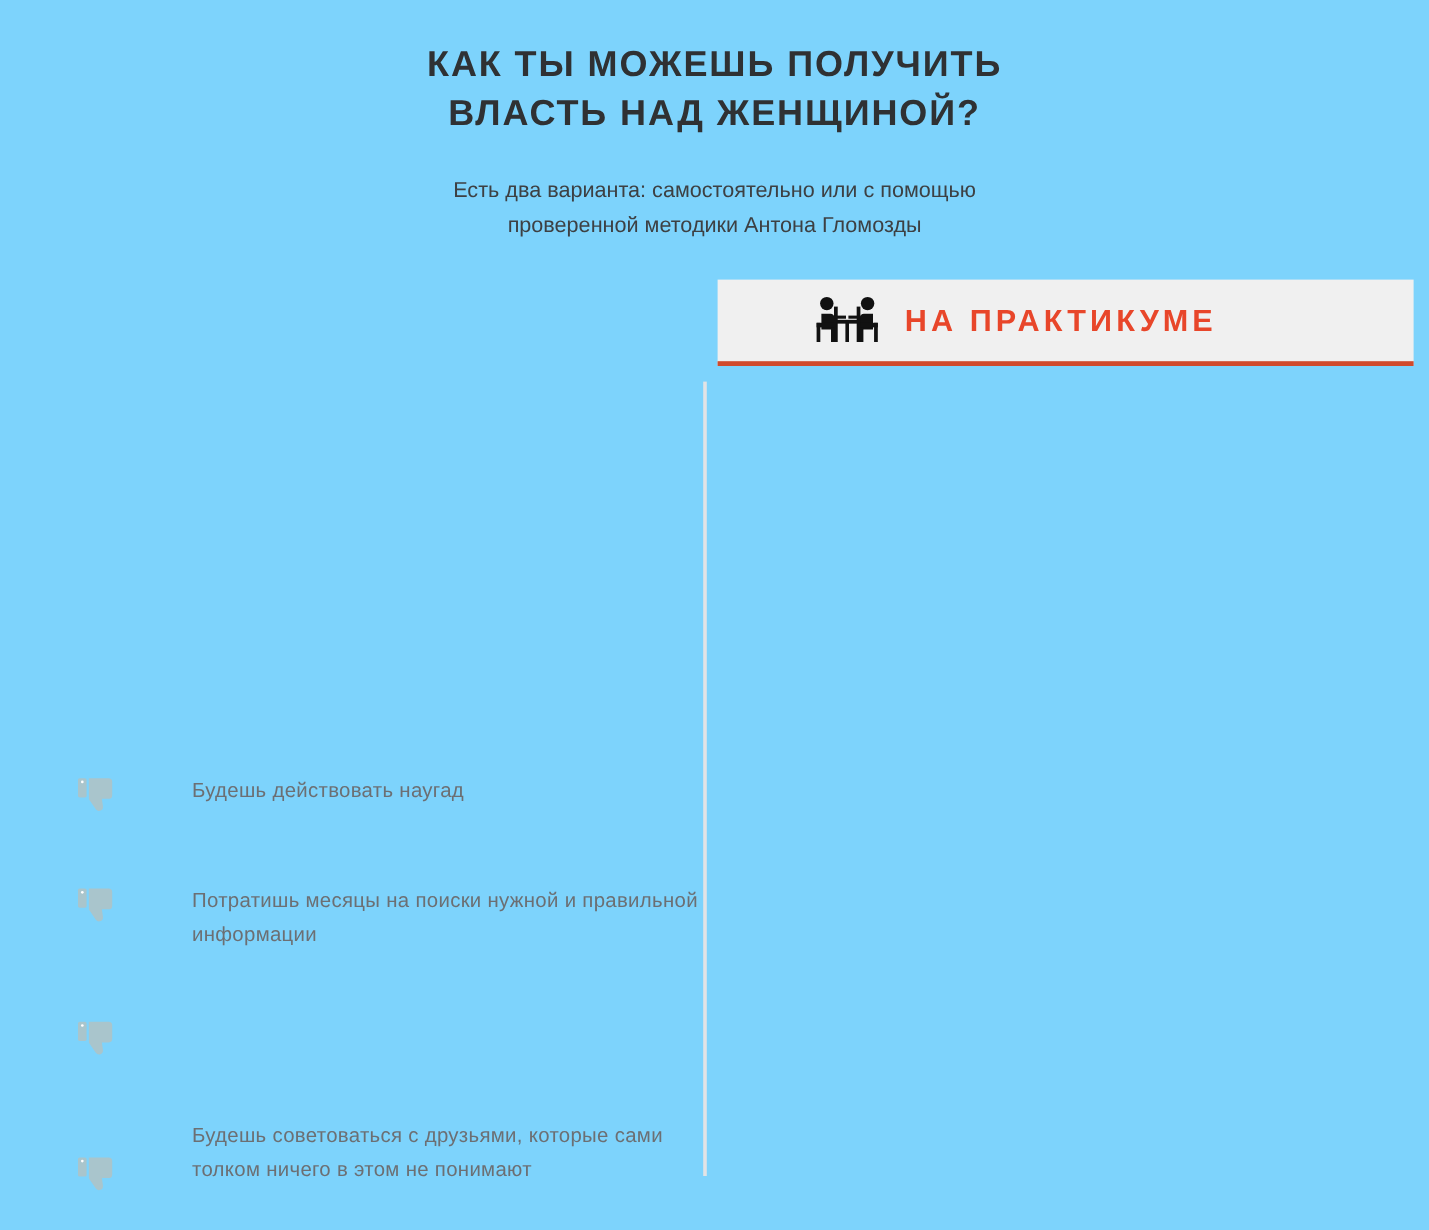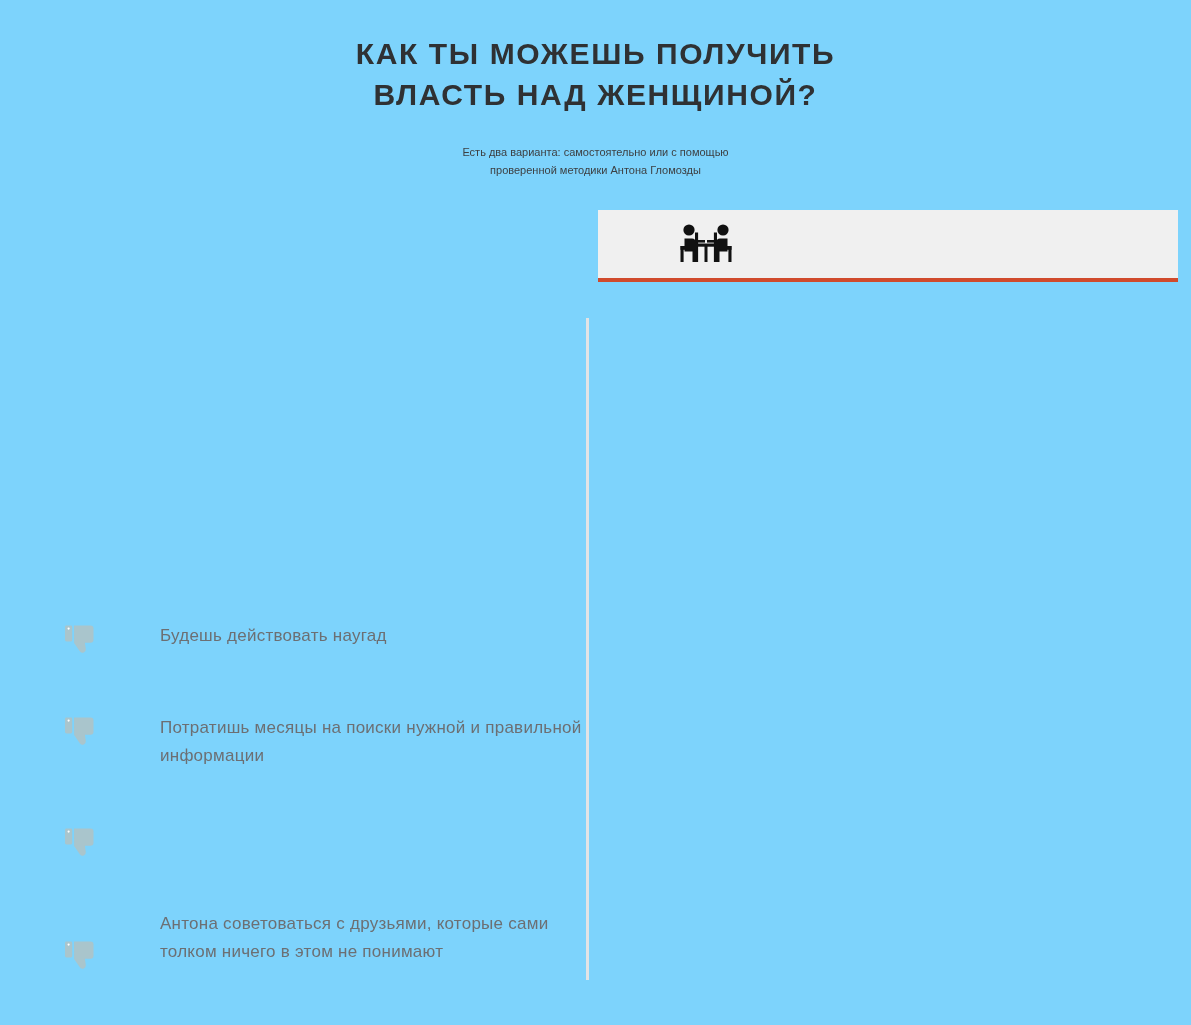--- a/index.html
+++ b/index.html
@@ -30,21 +30,21 @@
     font-weight: 700;
     letter-spacing: 1.6px;
     line-height: 1.37;
     color: #2f3133;
     text-transform: uppercase;
   }
   .main-title .line { display: block; }
 
   .subtitle {
     margin-top: 29px;
-    font-size: 11px;
+    font-size: 18px;
     line-height: 1.62;
     color: #3d4043;
     font-weight: 400;
   }
   .subtitle .line { display: block; }
 
   
   .col-headers {
     position: relative;
     margin-top: 30px;
@@ -178,20 +178,21 @@
           <rect x="41.9" y="9.5" width="3.1" height="29.5" fill="#111111"></rect>
           <rect x="44.4" y="27" width="3.1" height="12" fill="#111111"></rect>
 
           <rect x="25" y="20.5" width="18" height="3.2" fill="#111111"></rect>
           <rect x="32.5" y="23" width="3" height="16" fill="#111111"></rect>
 
           <rect x="23" y="17" width="10" height="2.6" fill="#111111"></rect>
           <rect x="35" y="17" width="10" height="2.6" fill="#111111"></rect>
         </svg>
       </span>
+      <span class="head-label">НА ПРАКТИКУМЕ</span>
       <span class="rule"></span>
     </div>
   </div>
 
   <div class="v-divider"></div>
 
   <div class="columns">
 
     <div class="col left">
 
@@ -228,21 +229,21 @@
       </div>
 
       <div class="item" style="top:628px">
         <span class="ico" style="margin-top:28px">
           <svg width="36" height="36" viewBox="0 0 36 36" aria-hidden="true">
             <rect x="1" y="3.5" width="7.2" height="16" rx="1.4" fill="#a9c5cc"></rect>
             <circle cx="4.6" cy="6.6" r="1.1" fill="#ffffff"></circle>
             <path d="M10 3.5 h16.5 a3 3 0 0 1 3 3 v11.2 a3 3 0 0 1 -3 3 h-5.6 l0.9 6.4 a3.3 3.3 0 0 1 -5.8 2.5 l-5.9 -8.6 z" fill="#a9c5cc"></path>
           </svg>
         </span>
-        <span class="txt">Антона советоваться с друзьями, которые сами толком ничего в этом не понимают</span>
+        <span class="txt">Будешь советоваться с друзьями, которые сами толком ничего в этом не понимают</span>
       </div>
 
     </div>
 
     <div class="col right">
 
       
 
       
 

